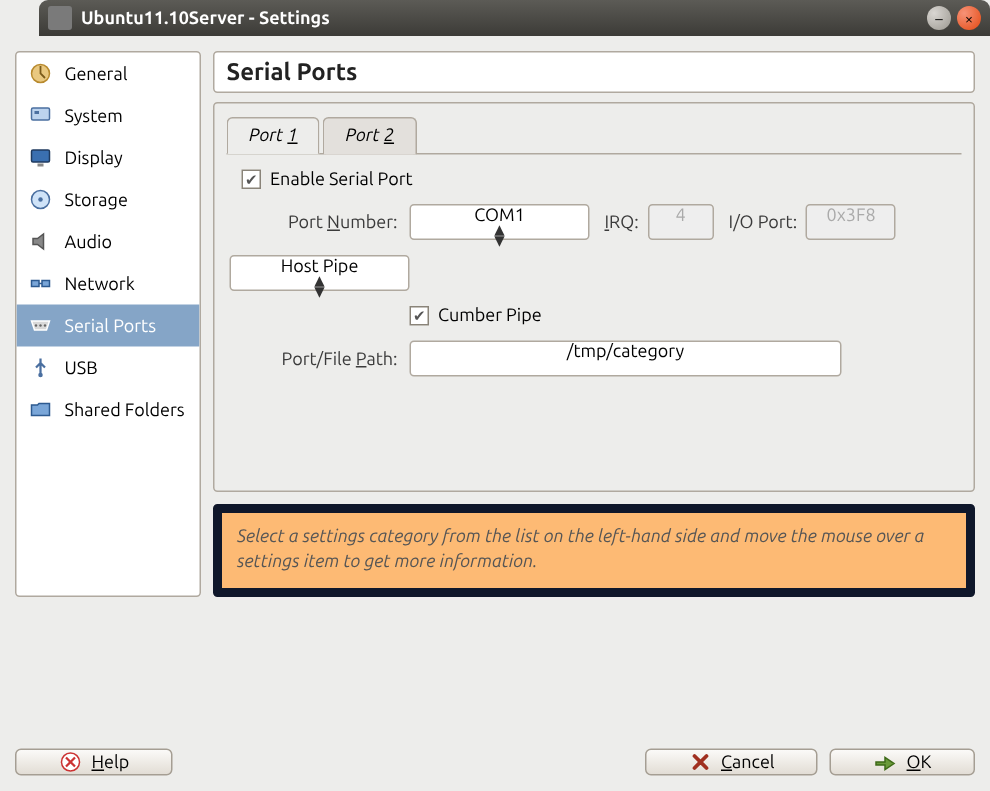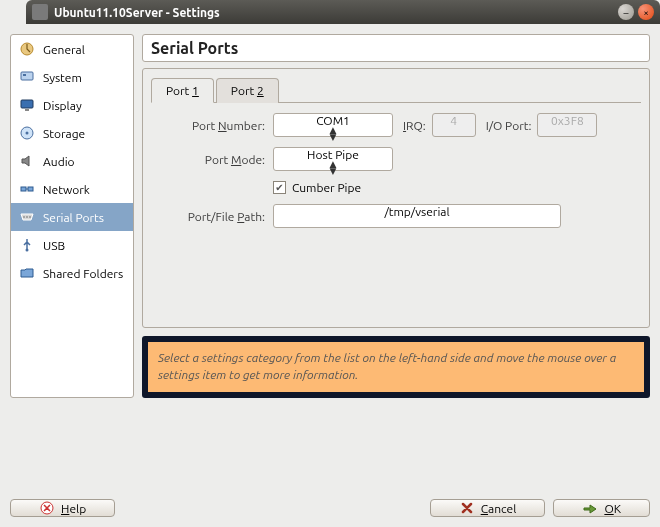--- a/index.html
+++ b/index.html
@@ -22,21 +22,21 @@
 .sidebar .icon { width: 16px; height: 16px; flex-shrink: 0; }
 
 
 .content { flex: 1; margin-left: 8px; display: flex; flex-direction: column; }
 .heading-box { border: 1px solid #b0a99f; background: #fff; border-radius: 3px; padding: 4px 8px; margin-bottom: 6px; }
 .heading-box h1 { font-size: 16px; font-weight: bold; color: #222; }
 
 .panel { flex: 1; border: 1px solid #b0a99f; background: #ededeb; border-radius: 3px; padding: 10px; position: relative; }
 
 .tabs { display: flex; border-bottom: 1px solid #b0a99f; margin: -2px -2px 10px -2px;}
-.tab { padding: 5px 14px; border: 1px solid #b0a99f; border-bottom: none; background: #e3e0dc; margin-right: 2px; border-radius: 4px 4px 0 0; cursor:pointer; position:relative; top:1px;}
+.tab { padding: 5px 14px; border: 1px solid #b0a99f; border-bottom: none; background: #e3e0dc; margin-right: 2px; border-radius: 4px 4px 0 0; cursor:pointer; position:relative; top:1px;font-style:italic;}
 .tab.active { background: #ededeb; border-bottom:1px solid #ededeb;}
 .tab span.ul { text-decoration: underline; }
 
 .form-row { display: flex; align-items: center; margin-bottom: 10px; }
 .form-row .lbl { width: 112px; text-align: right; margin-right: 8px; color: #3b3b3b; }
 .form-row .lbl .ul { text-decoration: underline; }
 .checkbox { width: 13px; height: 13px; border: 1px solid #8a8479; background: #fff; margin-right: 6px; display:inline-flex; align-items:center; justify-content:center; font-size:10px; color:#555;}
 .checkbox.checked::before { content: "✔"; }
 
 .select-box, .textfield, .numbox { border:1px solid #b0a99f; background:#fff; height:24px; border-radius:3px; display:flex; align-items:center; padding:0 6px;flex-direction:column; }
@@ -164,55 +164,58 @@
       <div class="heading-box">
         <h1>Serial Ports</h1>
       </div>
 
       <div class="panel">
         <div class="tabs">
           <div class="tab active"><span>Port </span><span class="ul">1</span></div>
           <div class="tab"><span>Port </span><span class="ul">2</span></div>
         </div>
 
+        <div class="form-row" style="margin-left:8px;">
+          <span class="checkbox checked"></span>
+          <span><span class="ul">E</span><span>nable Serial Port</span></span>
+        </div>
 
         <div class="form-row">
           <span class="lbl"><span>Port </span><span class="ul">N</span><span>umber:</span></span>
           <div class="select-box">
             <span>COM1</span>
             <span class="arrows">▲<br>▼</span>
           </div>
           <span class="inline-lbl"><span class="ul">I</span><span>RQ:</span></span>
           <div class="numbox disabled">
               <span>4</span>
             </div>
           <span class="inline-lbl">I/O Port:</span>
           <div class="numbox disabled" style="width:60px;">
               <span>0x3F8</span>
             </div>
         </div>
 
         <div class="form-row">
-          <span class="lbl"><span>Port </span><span class="ul">M</span><span>ode:</span></span>
           <div class="select-box">
             <span>Host Pipe</span>
             <span class="arrows">▲<br>▼</span>
           </div>
         </div>
 
         <div class="form-row">
           <span class="lbl"></span>
           <span class="checkbox checked"></span>
           <span><span class="ul">C</span><span>umber Pipe</span></span>
         </div>
 
         <div class="form-row">
           <span class="lbl"><span>Port/File </span><span class="ul">P</span><span>ath:</span></span>
           <div class="textfield wide">
-              <span>/tmp/vserial</span>
+              <span>/tmp/category</span>
             </div>
         </div>
       </div>
 
       <div class="hint">Select a settings category from the list on the left-hand side and move the mouse over a settings item to get more information.</div>
     </div>
   </div>
 
   <div class="footer">
     <div class="btn">

